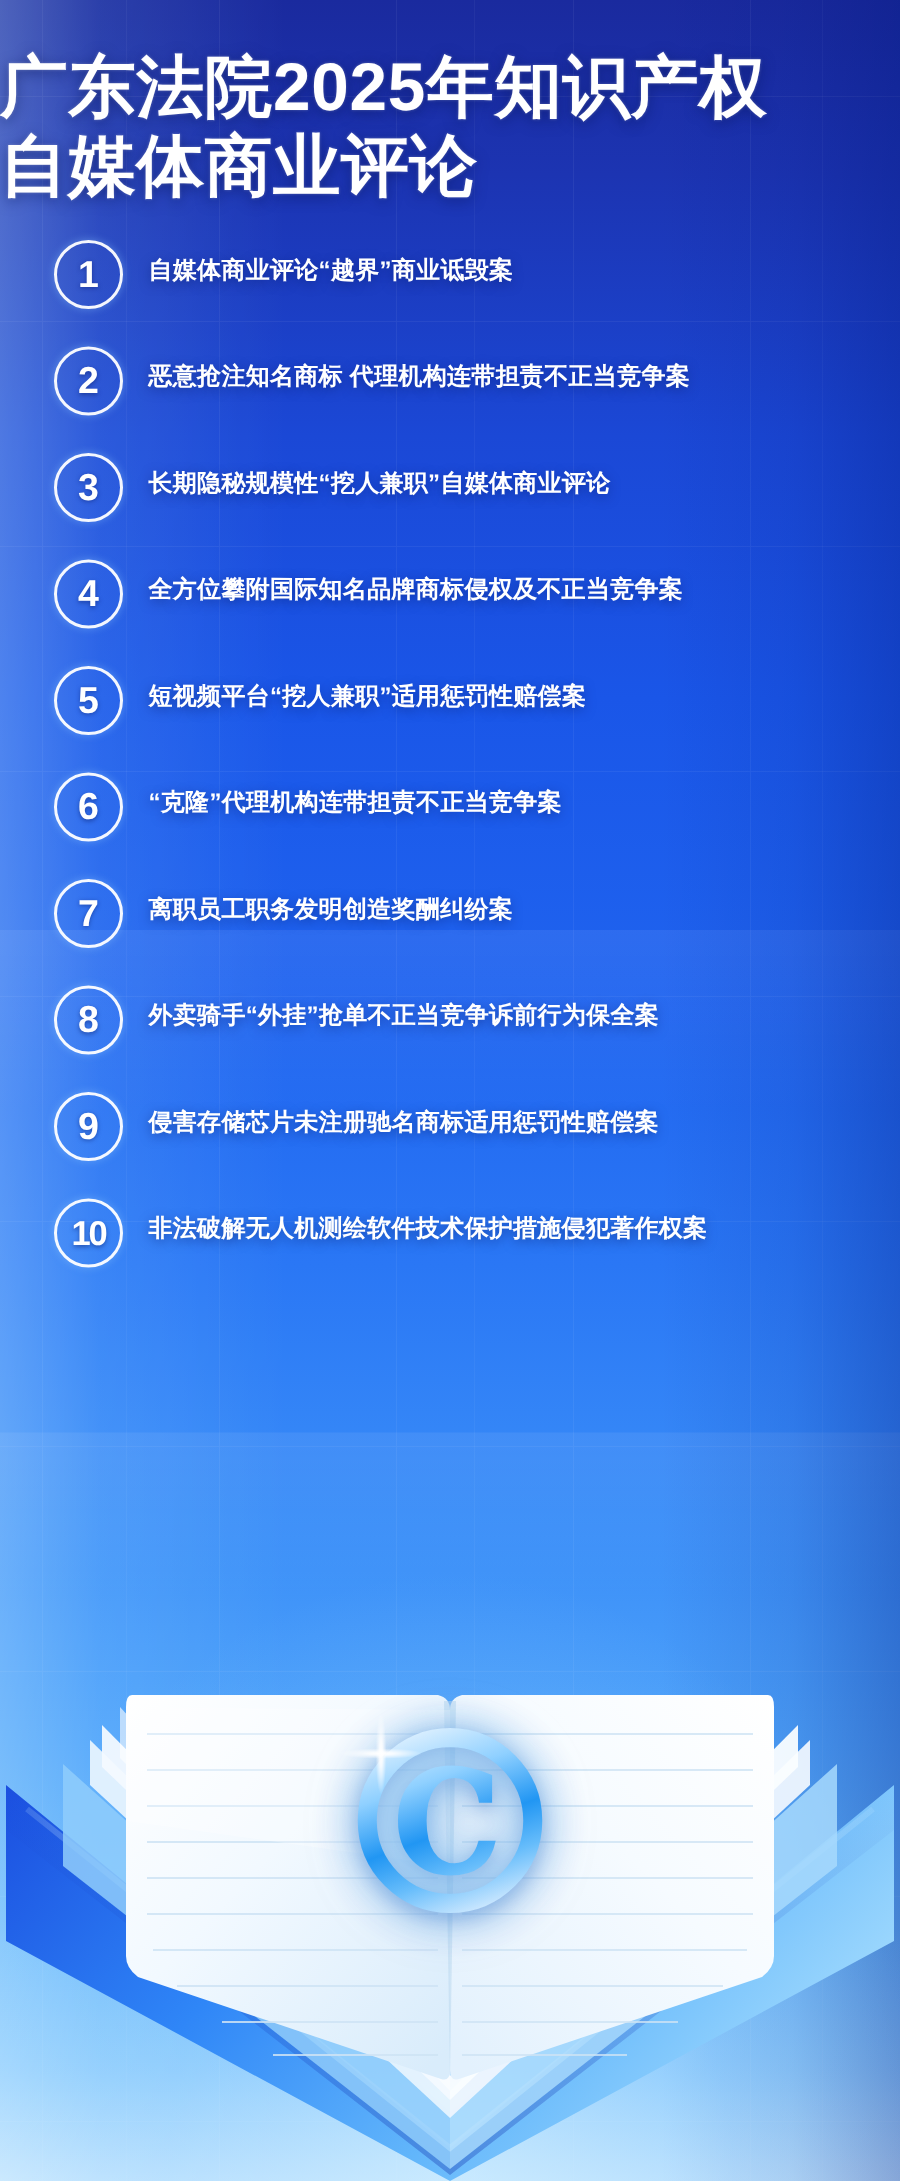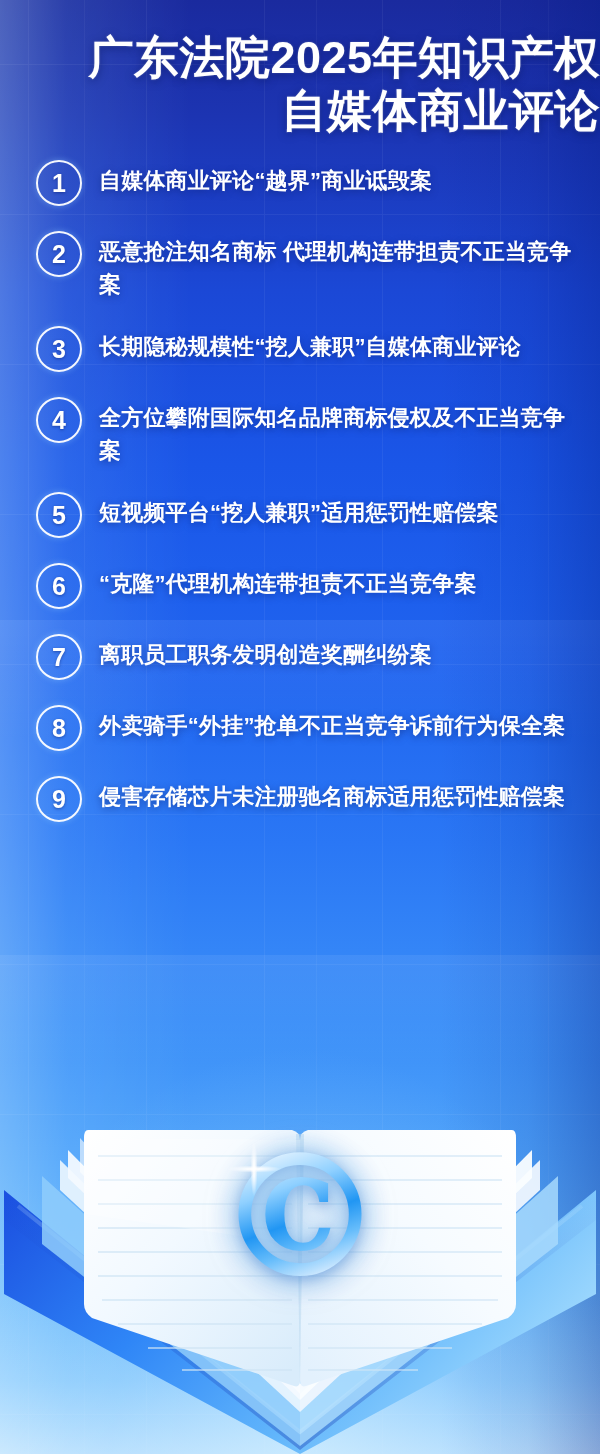--- a/index.html
+++ b/index.html
@@ -66,21 +66,21 @@
   }
   .soft-band {
     position:absolute; left:0; width:100%; pointer-events:none;
     background:linear-gradient(180deg, rgba(255,255,255,.07), rgba(255,255,255,0));
   }
 
   
   .title-block {
     position:relative; z-index:5;
     padding-top:31px;
-    text-align:right;
+    text-align:left;
   }
   .title-line {
     display:block;
     color:#ffffff;
     font-size:45px;
     line-height:53px;
     font-weight:bold;
     letter-spacing:.5px;
     text-shadow:0 2px 9px rgba(8,20,90,.55), 0 0 2px rgba(255,255,255,.35);
     white-space:nowrap;
@@ -114,21 +114,21 @@
     text-shadow:0 1px 3px rgba(10,30,110,.5);
   }
   .num-badge.two-digit {
     font-size:23px;
     letter-spacing:-1.5px;
   }
   .case-text {
     flex:1 1 auto;
     margin-left:17px;
     color:#ffffff;
-    font-size:22px;
+    font-size:16px;
     line-height:33px;
     font-weight:bold;
     letter-spacing:.2px;
     text-shadow:0 2px 7px rgba(10,30,110,.5);
     padding-top:5px;
   }
 
   
   .illustration {
     position:absolute;
@@ -232,20 +232,24 @@
     <li class="case-item">
       <span class="num-badge">8</span>
       <span class="case-text">外卖骑手“外挂”抢单不正当竞争诉前行为保全案</span>
     </li>
 
     <li class="case-item">
       <span class="num-badge">9</span>
       <span class="case-text">侵害存储芯片未注册驰名商标适用惩罚性赔偿案</span>
     </li>
 
+    <li class="case-item">
+      <span class="num-badge two-digit">10</span>
+      <span class="case-text">非法破解无人机测绘软件技术保护措施侵犯著作权案</span>
+    </li>
 
   </ol>
 
   <div class="illustration">
     <svg viewBox="0 0 600 360" xmlns="http://www.w3.org/2000/svg" aria-hidden="true">
       <defs>
         <linearGradient id="coverL" x1="0" y1="0" x2="1" y2="0.4">
           <stop offset="0%" stop-color="#1b4fe0"></stop>
           <stop offset="38%" stop-color="#2f86f7"></stop>
           <stop offset="72%" stop-color="#62b6fb"></stop>

